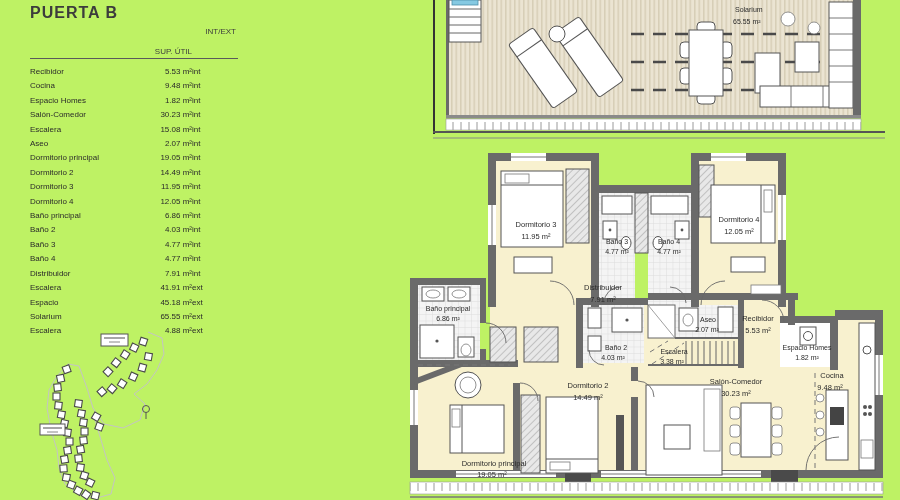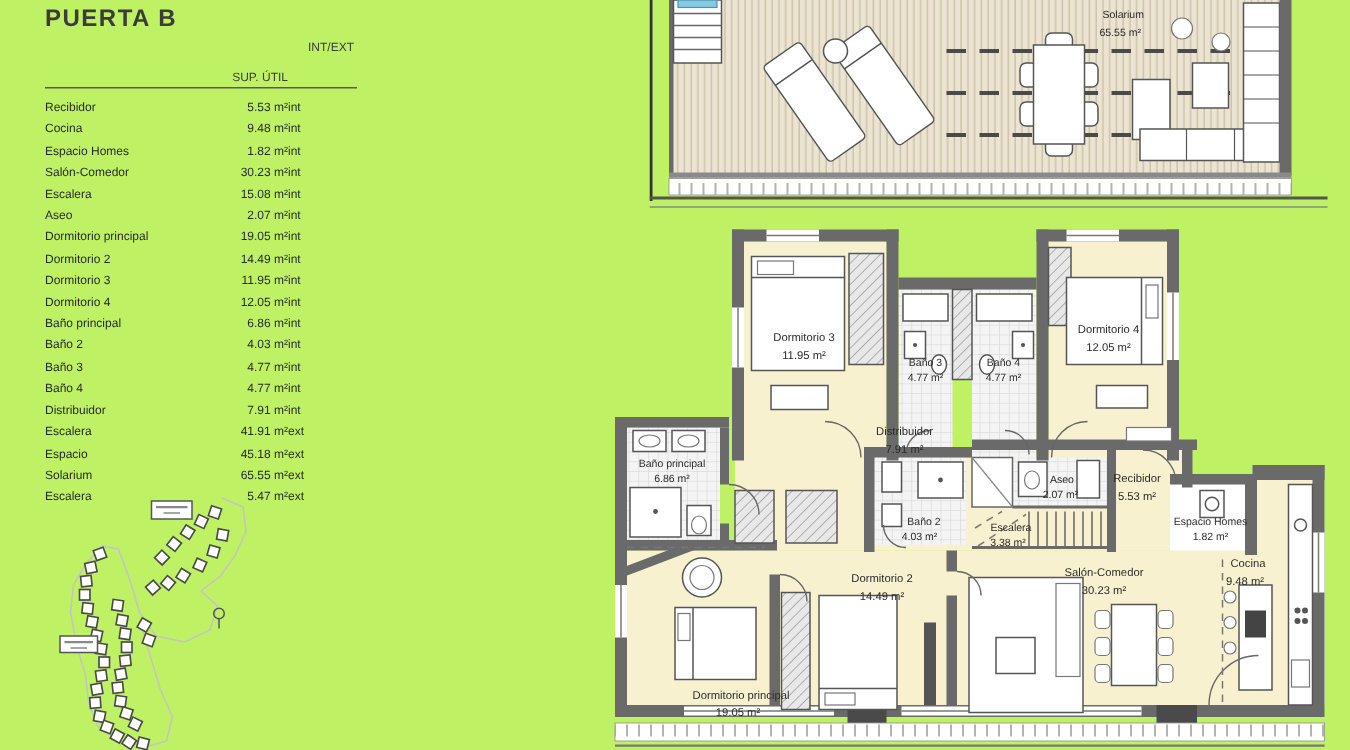--- a/index.html
+++ b/index.html
@@ -123,21 +123,21 @@
           <span class="a">45.18 m²</span>
           <span class="t">ext</span>
         </div>
       <div class="trow">
           <span>Solarium</span>
           <span class="a">65.55 m²</span>
           <span class="t">ext</span>
         </div>
       <div class="trow">
           <span>Escalera</span>
-          <span class="a">5.47 m²</span>
+          <span class="a">4.88 m²</span>
           <span class="t">ext</span>
         </div>
     </div>
   </div>
 
   <svg style="left:35px;top:328px" width="205" height="172" viewBox="0 0 205 172">
     <g fill="none" stroke="#c4c4c4" stroke-width="1">
       <path d="M113,4 L127,10 129,26 122,42 112,56 99,66 110,76 105,92 88,100 69,96 58,80 52,60"></path>
       <path d="M52,60 44,38 33,36 22,48 14,62 12,80 16,102 22,122 24,140 30,156 44,166 62,170 76,166 80,150 72,132 66,112 60,92"></path>
     </g>

